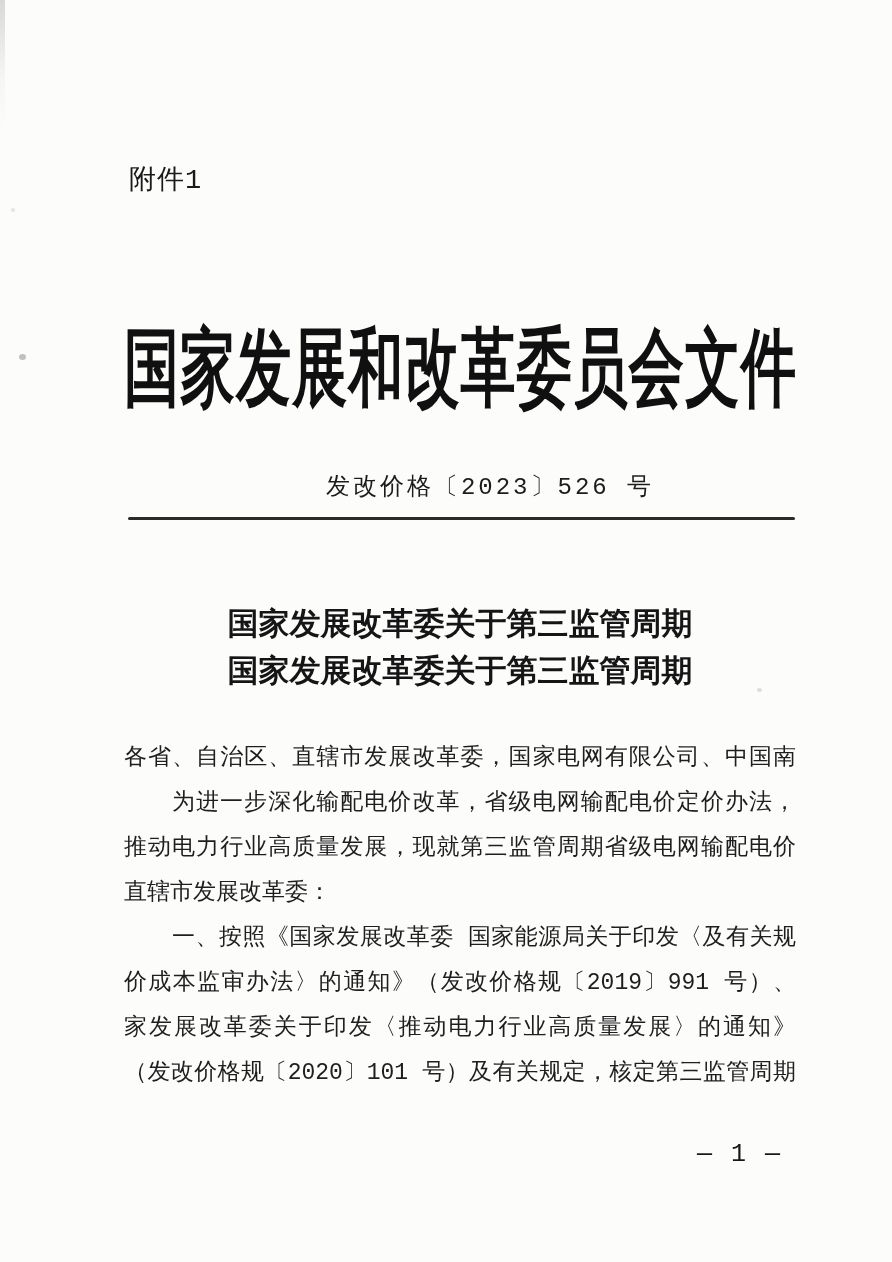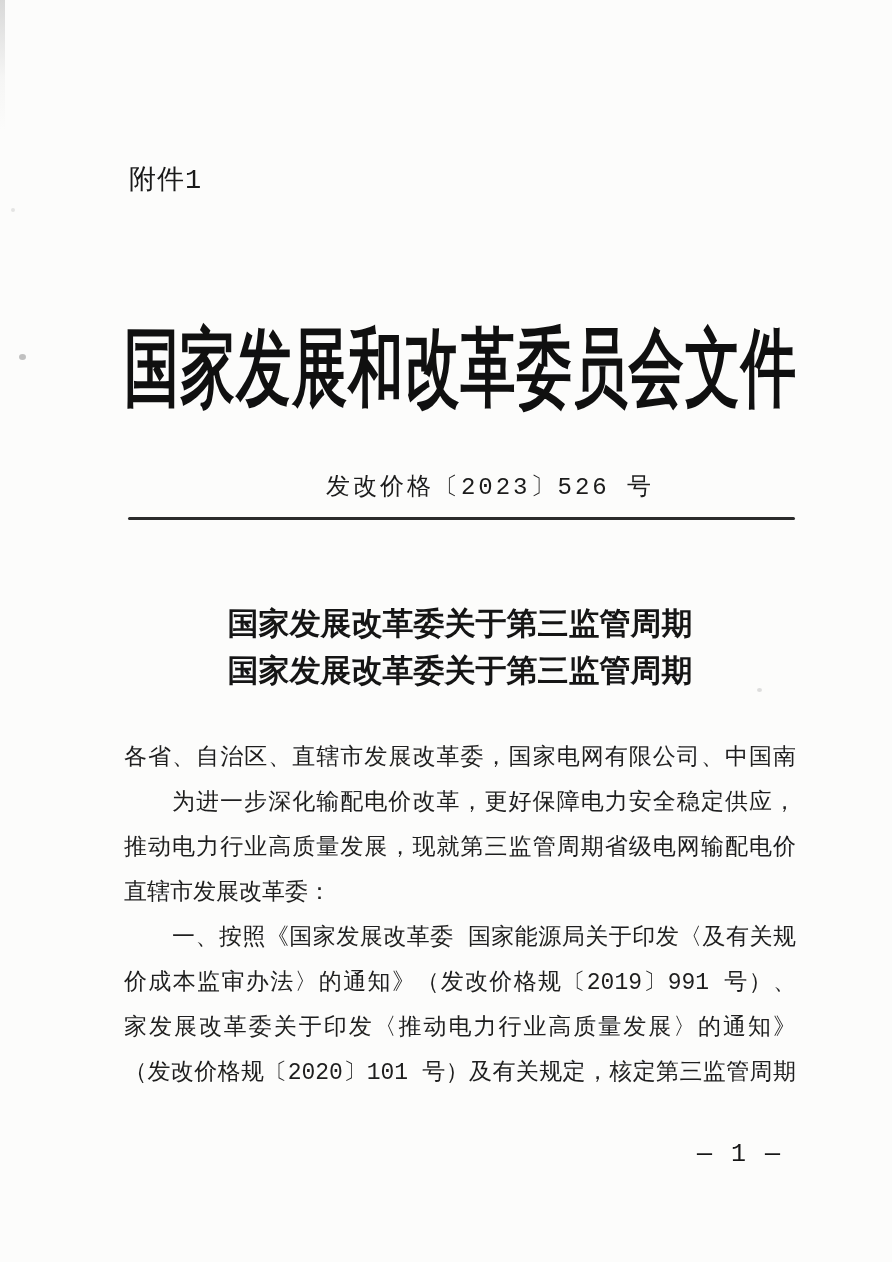--- a/index.html
+++ b/index.html
@@ -125,21 +125,21 @@
 
   <div class="rule"></div>
 
   <div class="notice-title">
     <div>国家发展改革委关于第三监管周期</div>
     <div>国家发展改革委关于第三监管周期</div>
   </div>
 
   <div class="body-text">
     <div class="bline">各省、自治区、直辖市发展改革委，国家电网有限公司、中国南</div>
-    <div class="bline indent">为进一步深化输配电价改革，更好保障电力安全稳定供应，</div>
+    <div class="bline indent">为进一步深化输配电价改革，省级电网输配电价定价办法，</div>
     <div class="bline">推动电力行业高质量发展，现就第三监管周期省级电网输配电价</div>
     <div class="bline para-end">直辖市发展改革委：</div>
     <div class="bline indent">一、按照《国家发展改革委 国家能源局关于印发〈及有关规定</div>
     <div class="bline">价成本监审办法〉的通知》（发改价格规〔2019〕991 号）、《国</div>
     <div class="bline">家发展改革委关于印发〈推动电力行业高质量发展〉的通知》</div>
     <div class="bline">（发改价格规〔2020〕101 号）及有关规定，核定第三监管周期各</div>
   </div>
 
   <div class="page-number">— 1 —</div>
 

